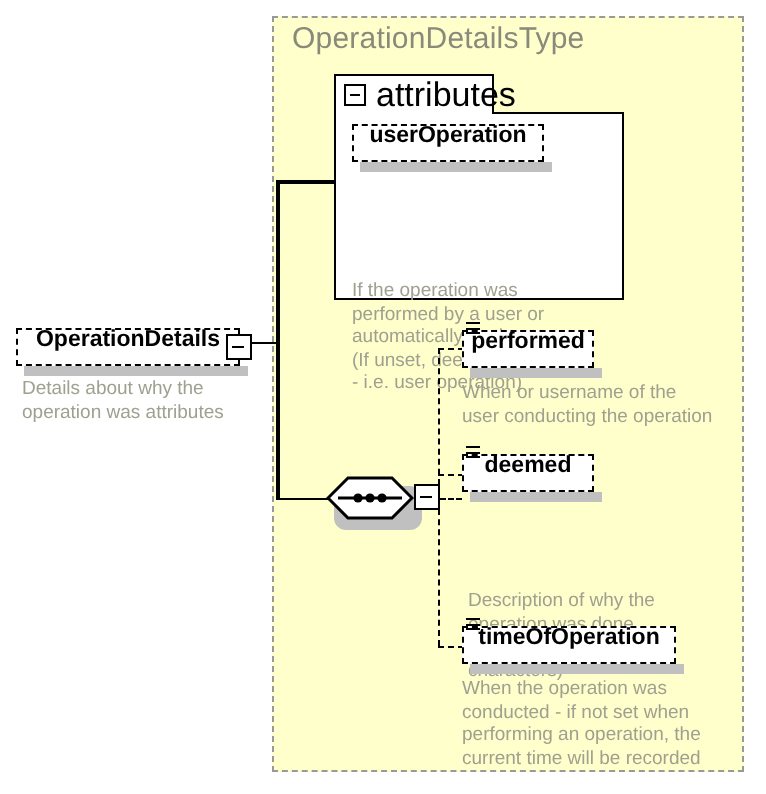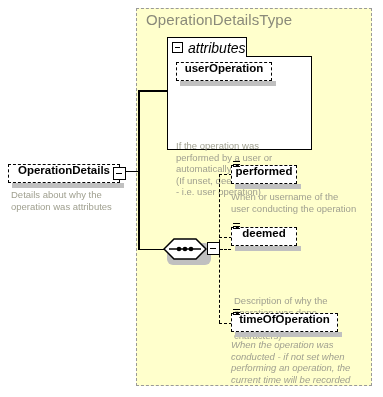--- a/index.html
+++ b/index.html
@@ -153,22 +153,21 @@
     height: 20px;
     background: #ffffff;
     border: 1.5px solid #000000;
     border-bottom: none;
     box-sizing: border-box;
     display: flex;
     align-items: center;
     padding-left: 4px;
   }
   #attributes-tab .tabtext {
-    font-size: 14px;
-    font-style: italic;
+    font-size: 17px;
     color: #000000;
     margin-left: 5px;
   }
   #attr-toggle {
     position: static;
     width: 11px;
     height: 11px;
     background: #ffffff;
     border: 1.5px solid #000000;
     box-sizing: border-box;
@@ -219,21 +218,21 @@
   #username-node   { left: 231px; top: 165px; width: 66px; z-index: 3; }
   #username-shadow { left: 235px; top: 184px; width: 66px; height: 5px; }
   #username-doc    { left: 231px; top: 191px; width: 146px; }
 
   #comment-node    { left: 231px; top: 227px; width: 66px; z-index: 3; }
   #comment-shadow  { left: 235px; top: 246px; width: 66px; height: 5px; }
   #comment-doc     { left: 234px; top: 253px; width: 146px; margin-top: 42px; }
 
   #timeof-node     { left: 231px; top: 313px; width: 107px; z-index: 3; }
   #timeof-shadow   { left: 235px; top: 332px; width: 107px; height: 5px; }
-  #timeof-doc      { left: 231px; top: 339px; width: 146px; font-style: italic; }
+  #timeof-doc      { left: 231px; top: 339px; width: 146px; }
 
   
   .elem-marker {
     position: absolute;
     width: 7px;
     height: 7px;
     z-index: 5;
   }
   .elem-marker span {
     display: block;

